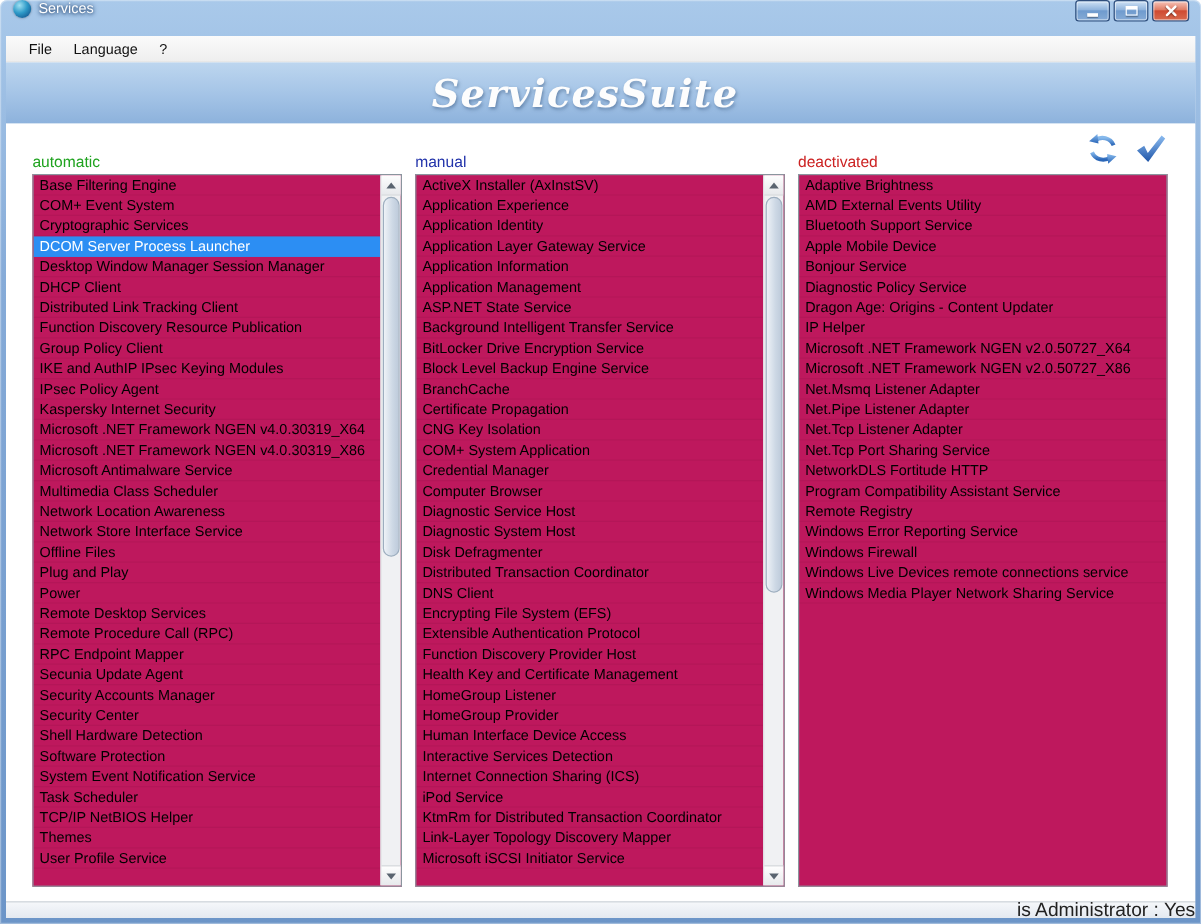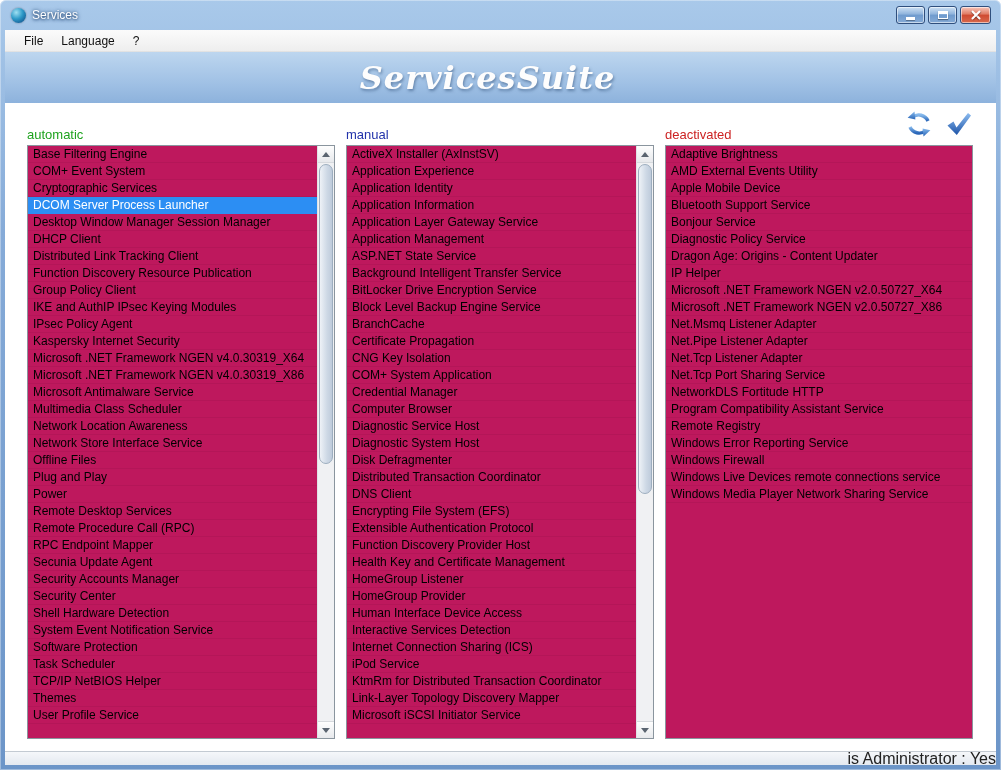--- a/index.html
+++ b/index.html
@@ -6,21 +6,21 @@
   html,body { width:1001px; height:770px; background:#fff; font-family:"Liberation Sans",sans-serif; overflow:hidden; }
   .window {
     width:1001px; height:770px;
     background:linear-gradient(180deg,#a9c9ea 0%, #86abd8 30%, #6c95c8 100%);
     border-radius:6px 6px 0 0;
     display:flex; flex-direction:column;
     padding:0 5px 5px 5px;
     box-shadow:inset 0 0 0 1px rgba(255,255,255,.35);
   }
   
-  .titlebar { height:30px; display:flex; align-items:center; padding:0 5px 0 6px; flex:0 0 auto; }
+  .titlebar { height:30px; display:flex; align-items:flex-start; padding:0 5px 0 6px; flex:0 0 auto; }
   .app-icon {
     width:15px; height:15px; border-radius:50%;
     background:radial-gradient(circle at 35% 30%, #9fe0f2, #2e9ac8 45%, #104f8a 90%);
     box-shadow:0 0 2px rgba(0,0,0,.4); margin-right:6px; flex:0 0 auto;
   }
   .title-text { color:#fff; font-size:12px; text-shadow:0 1px 3px #2a4c78, 0 0 4px #2a4c78; }
   .caption-buttons { margin-left:auto; display:flex; }
   .cap-btn {
     width:29px; height:18px; margin-left:3px;
     border:1px solid #2f4f7d; border-radius:3px;
@@ -184,22 +184,22 @@
                 <div class="list-item">Offline Files</div>
                 <div class="list-item">Plug and Play</div>
                 <div class="list-item">Power</div>
                 <div class="list-item">Remote Desktop Services</div>
                 <div class="list-item">Remote Procedure Call (RPC)</div>
                 <div class="list-item">RPC Endpoint Mapper</div>
                 <div class="list-item">Secunia Update Agent</div>
                 <div class="list-item">Security Accounts Manager</div>
                 <div class="list-item">Security Center</div>
                 <div class="list-item">Shell Hardware Detection</div>
+                <div class="list-item">Software Protection</div>
                 <div class="list-item">System Event Notification Service</div>
-                <div class="list-item">Software Protection</div>
                 <div class="list-item">Task Scheduler</div>
                 <div class="list-item">TCP/IP NetBIOS Helper</div>
                 <div class="list-item">Themes</div>
                 <div class="list-item">User Profile Service</div>
               </div>
             <div class="scrollbar">
               <div class="sb-btn up">
                   <span class="tri-up"></span>
                 </div>
               <div class="sb-thumb" style="top:18px; height:300px;"></div>
@@ -210,22 +210,22 @@
           </div>
         </div>
 
         <div class="column">
           <div class="column-header" style="color: rgb(34, 51, 170);">manual</div>
           <div class="listbox has-scroll">
             <div class="list-items">
                 <div class="list-item">ActiveX Installer (AxInstSV)</div>
                 <div class="list-item">Application Experience</div>
                 <div class="list-item">Application Identity</div>
+                <div class="list-item">Application Layer Gateway Service</div>
                 <div class="list-item">Application Information</div>
-                <div class="list-item">Application Layer Gateway Service</div>
                 <div class="list-item">Application Management</div>
                 <div class="list-item">ASP.NET State Service</div>
                 <div class="list-item">Background Intelligent Transfer Service</div>
                 <div class="list-item">BitLocker Drive Encryption Service</div>
                 <div class="list-item">Block Level Backup Engine Service</div>
                 <div class="list-item">BranchCache</div>
                 <div class="list-item">Certificate Propagation</div>
                 <div class="list-item">CNG Key Isolation</div>
                 <div class="list-item">COM+ System Application</div>
                 <div class="list-item">Credential Manager</div>
@@ -260,22 +260,22 @@
             </div>
           </div>
         </div>
 
         <div class="column">
           <div class="column-header" style="color: rgb(204, 34, 34);">deactivated</div>
           <div class="listbox">
             <div class="list-items">
                 <div class="list-item">Adaptive Brightness</div>
                 <div class="list-item">AMD External Events Utility</div>
+                <div class="list-item">Bluetooth Support Service</div>
                 <div class="list-item">Apple Mobile Device</div>
-                <div class="list-item">Bluetooth Support Service</div>
                 <div class="list-item">Bonjour Service</div>
                 <div class="list-item">Diagnostic Policy Service</div>
                 <div class="list-item">Dragon Age: Origins - Content Updater</div>
                 <div class="list-item">IP Helper</div>
                 <div class="list-item">Microsoft .NET Framework NGEN v2.0.50727_X64</div>
                 <div class="list-item">Microsoft .NET Framework NGEN v2.0.50727_X86</div>
                 <div class="list-item">Net.Msmq Listener Adapter</div>
                 <div class="list-item">Net.Pipe Listener Adapter</div>
                 <div class="list-item">Net.Tcp Listener Adapter</div>
                 <div class="list-item">Net.Tcp Port Sharing Service</div>

